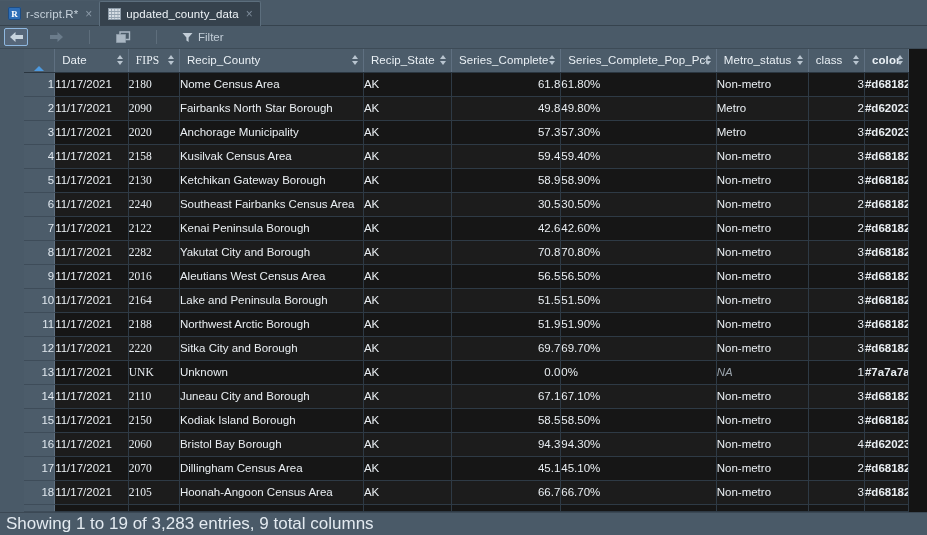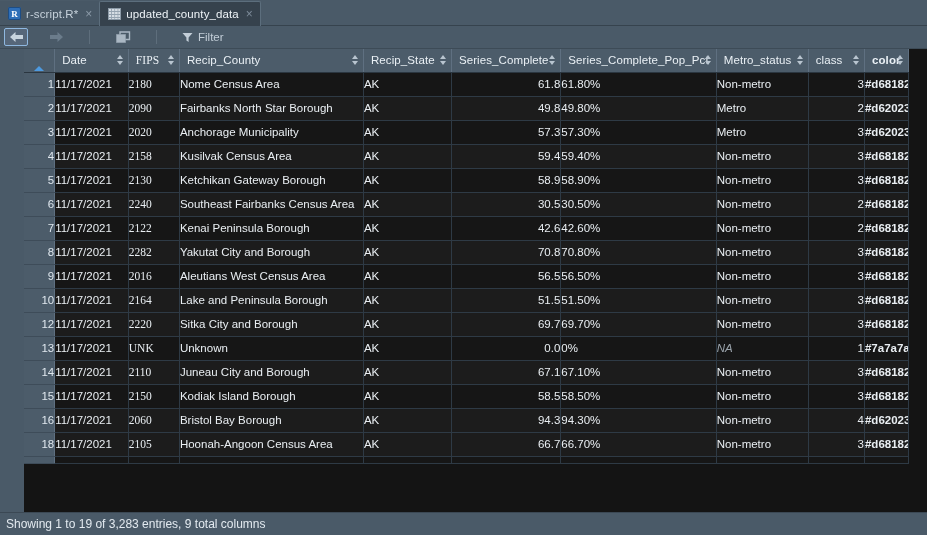--- a/index.html
+++ b/index.html
@@ -248,21 +248,21 @@
   .c-class  { width: 55px; }
   .c-color  { width: 43px; font-weight: bold; }
 
   .partialrow td { height: 7px; }
 
   
   .statusbar {
     height: 22px;
     background: #4a5a68;
     color: #e3eaf0;
-    font-size: 12px;
+    font-size: 17px;
     display: flex;
     align-items: center;
     padding: 0 6px;
     flex: 0 0 auto;
     border-top: 1px solid #3b4854;
   }
 </style>
 </head>
 <body>
 
@@ -505,20 +505,32 @@
             <td class="c-date">11/17/2021</td>
             <td class="c-fips">2164</td>
             <td class="c-county">Lake and Peninsula Borough</td>
             <td class="c-state">AK</td>
             <td class="c-sc num">51.5</td>
             <td class="c-scpp">51.50%</td>
             <td class="c-metro">Non-metro</td>
             <td class="c-class num">3</td>
             <td class="c-color">#d68182</td>
           </tr>
+          <tr class="odd">
+            <td class="gutter">11</td>
+            <td class="c-date">11/17/2021</td>
+            <td class="c-fips">2188</td>
+            <td class="c-county">Northwest Arctic Borough</td>
+            <td class="c-state">AK</td>
+            <td class="c-sc num">51.9</td>
+            <td class="c-scpp">51.90%</td>
+            <td class="c-metro">Non-metro</td>
+            <td class="c-class num">3</td>
+            <td class="c-color">#d68182</td>
+          </tr>
           <tr class="even">
             <td class="gutter">12</td>
             <td class="c-date">11/17/2021</td>
             <td class="c-fips">2220</td>
             <td class="c-county">Sitka City and Borough</td>
             <td class="c-state">AK</td>
             <td class="c-sc num">69.7</td>
             <td class="c-scpp">69.70%</td>
             <td class="c-metro">Non-metro</td>
             <td class="c-class num">3</td>
@@ -564,20 +576,32 @@
             <td class="gutter">16</td>
             <td class="c-date">11/17/2021</td>
             <td class="c-fips">2060</td>
             <td class="c-county">Bristol Bay Borough</td>
             <td class="c-state">AK</td>
             <td class="c-sc num">94.3</td>
             <td class="c-scpp">94.30%</td>
             <td class="c-metro">Non-metro</td>
             <td class="c-class num">4</td>
             <td class="c-color">#d62023</td>
+          </tr>
+          <tr class="odd">
+            <td class="gutter">17</td>
+            <td class="c-date">11/17/2021</td>
+            <td class="c-fips">2070</td>
+            <td class="c-county">Dillingham Census Area</td>
+            <td class="c-state">AK</td>
+            <td class="c-sc num">45.1</td>
+            <td class="c-scpp">45.10%</td>
+            <td class="c-metro">Non-metro</td>
+            <td class="c-class num">2</td>
+            <td class="c-color">#d68182</td>
           </tr>
           <tr class="even">
             <td class="gutter">18</td>
             <td class="c-date">11/17/2021</td>
             <td class="c-fips">2105</td>
             <td class="c-county">Hoonah-Angoon Census Area</td>
             <td class="c-state">AK</td>
             <td class="c-sc num">66.7</td>
             <td class="c-scpp">66.70%</td>
             <td class="c-metro">Non-metro</td>

